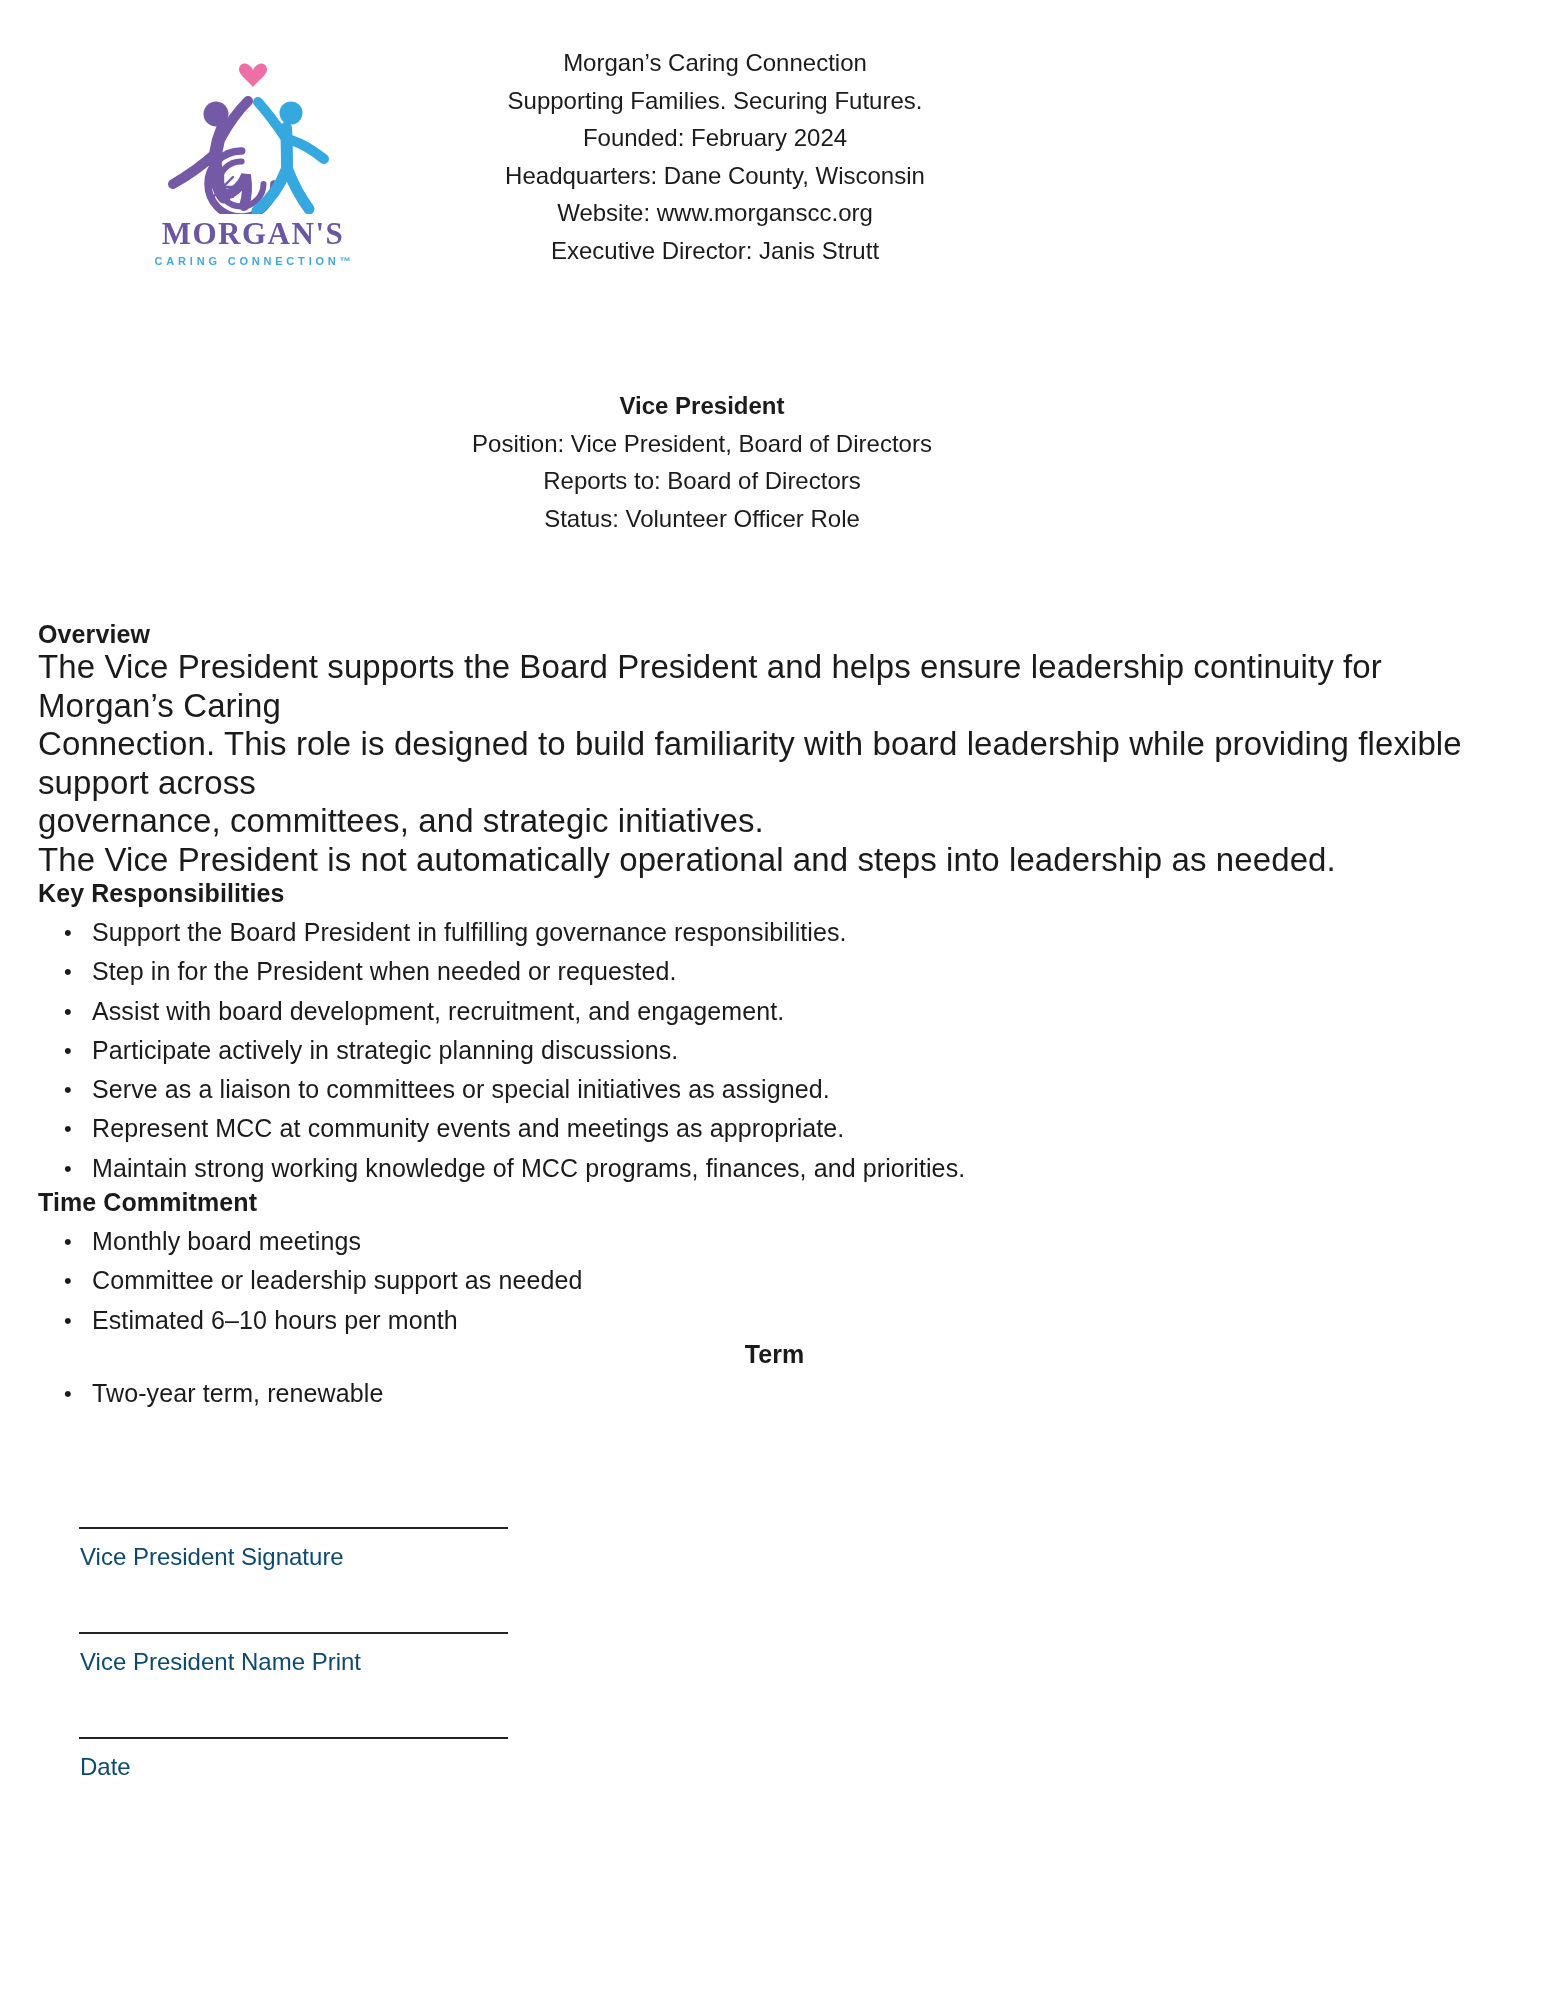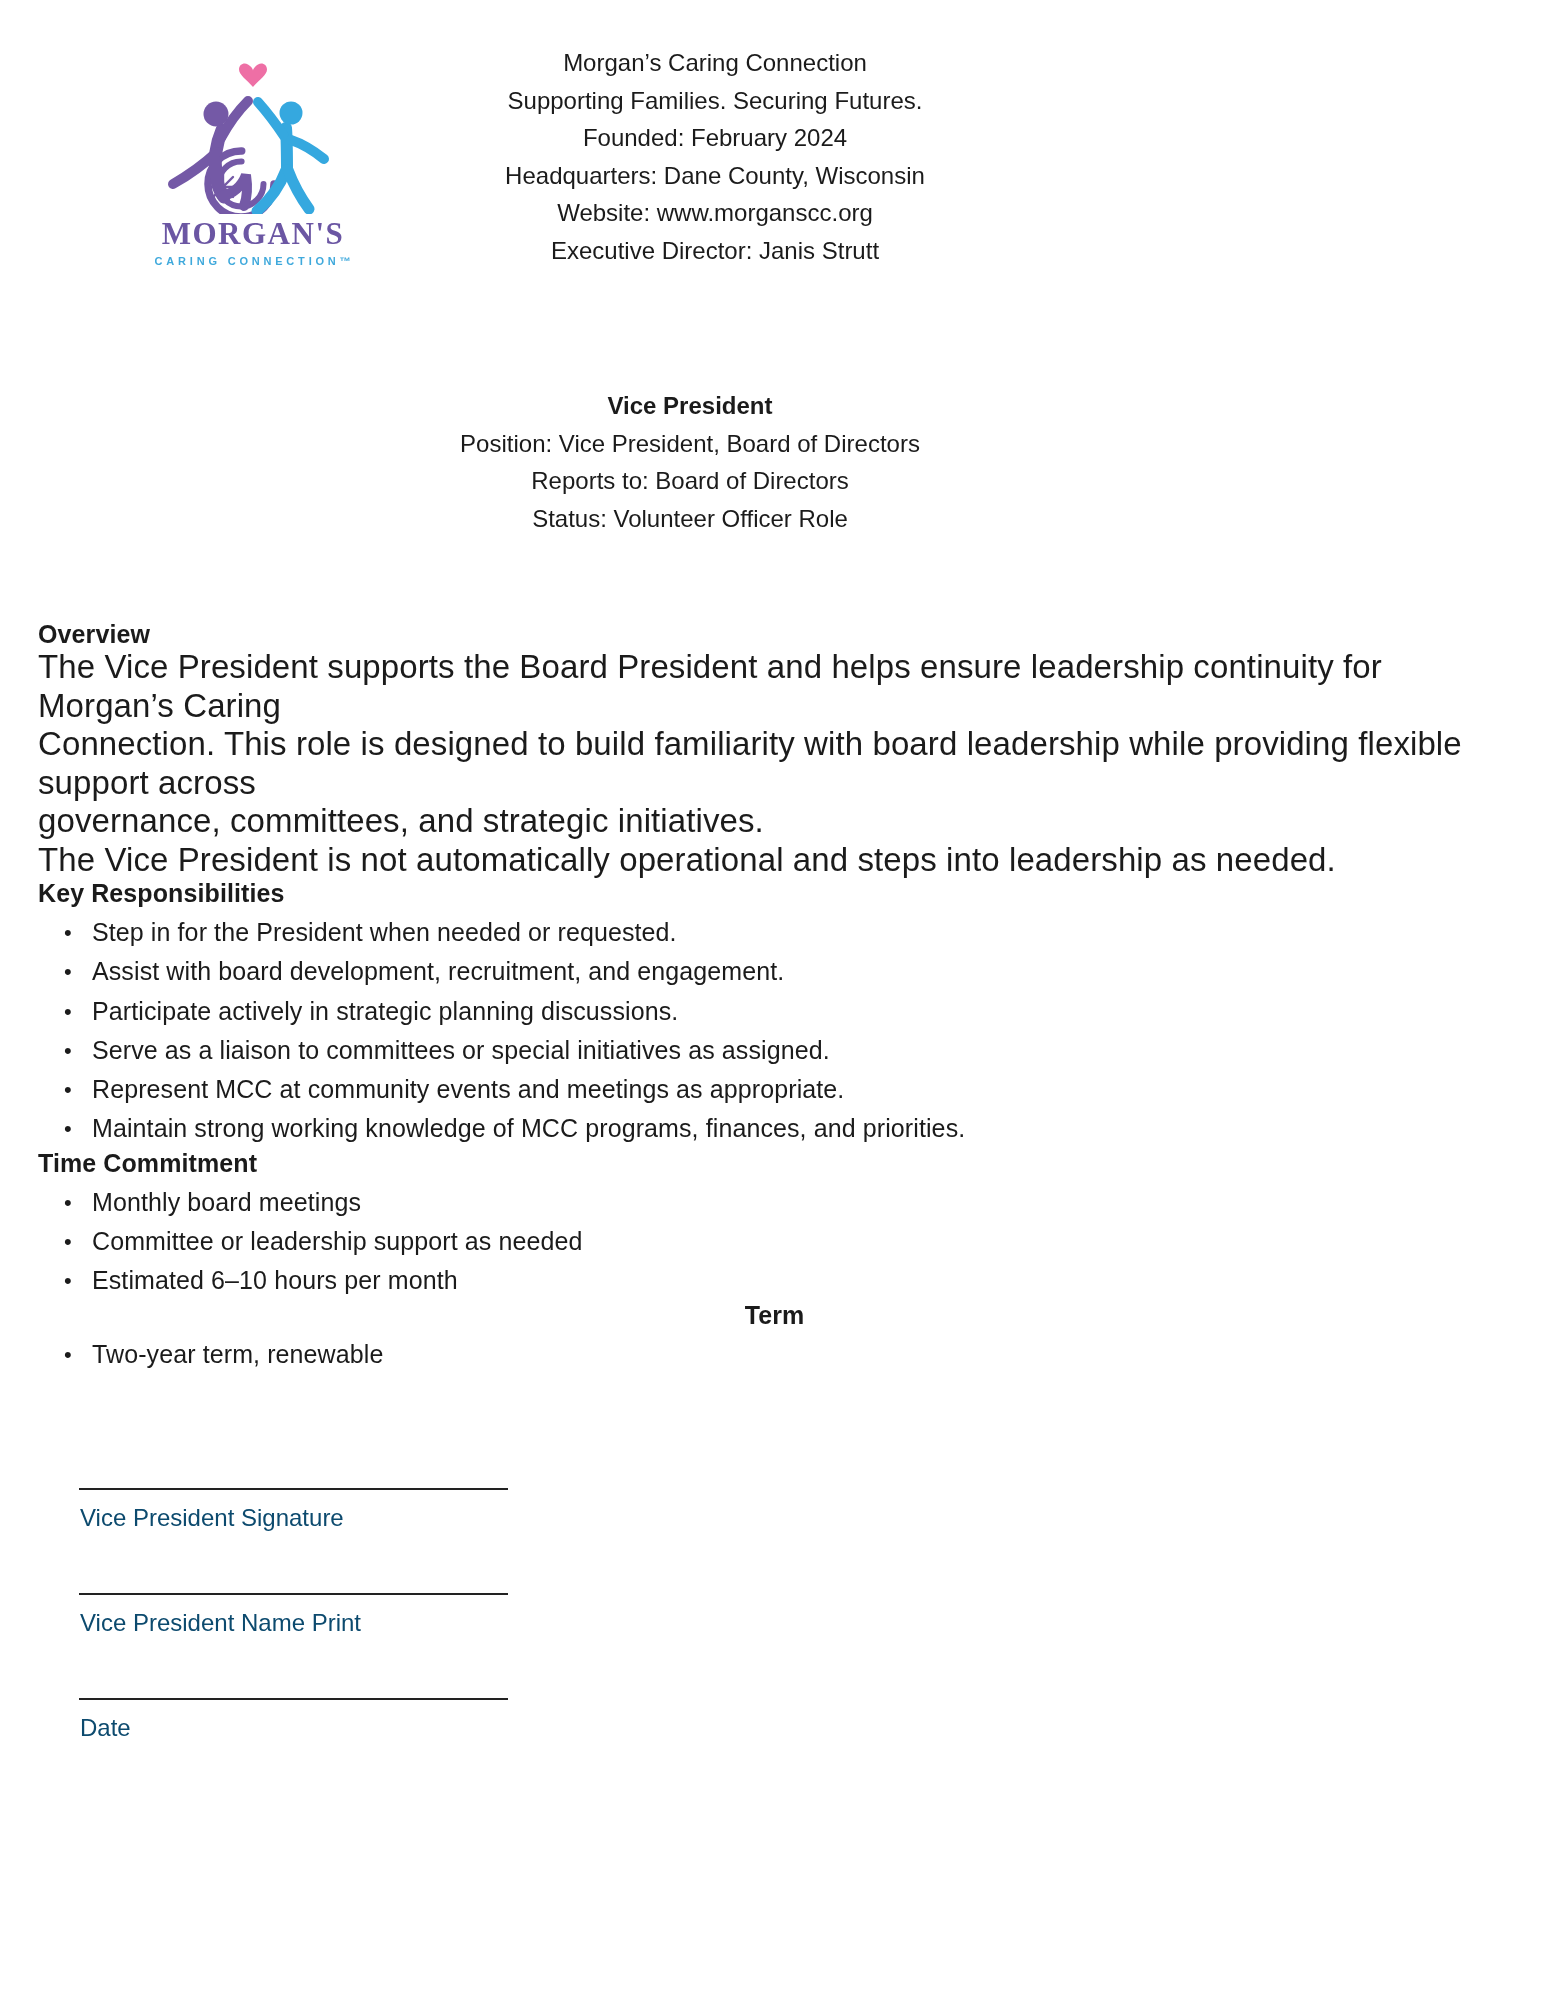--- a/index.html
+++ b/index.html
@@ -28,21 +28,21 @@
     color:#3FA9DC; margin-top:6px; white-space:nowrap; padding-left:3px;
   }
 
   
   .org-block {
     position:absolute; top:44px; left:0; width:1430px;
     text-align:center; font-size:24px; line-height:37.6px;
     white-space:pre-line;
   }
   .title-block {
-    position:absolute; top:387px; left:0; width:1380px;
+    position:absolute; top:387px; left:12px; width:1380px;
     text-align:center; font-size:24px; line-height:37.5px;
   }
   .doc-title { font-weight:700; }
   .title-meta { white-space:pre-line; }
 
   
   .content { position:absolute; top:0; left:38px; right:34px; padding-top:620px; }
   h2.sec-heading { font-size:25px; font-weight:700; margin:0; line-height:28px; letter-spacing:0.1px; }
   .h-kr { margin-top:33px; }
   .h-tc { margin-top:33px; }
@@ -125,20 +125,21 @@
   <div class="content">
 
     <h2 class="sec-heading">Overview</h2>
     <p class="para p1">The Vice President supports the Board President and helps ensure leadership continuity for Morgan’s Caring
 Connection. This role is designed to build familiarity with board leadership while providing flexible support across
 governance, committees, and strategic initiatives.</p>
     <p class="para p2">The Vice President is not automatically operational and steps into leadership as needed.</p>
 
     <h2 class="sec-heading h-kr">Key Responsibilities</h2>
     <ul class="bullets">
+        <li>Support the Board President in fulfilling governance responsibilities.</li>
         <li>Step in for the President when needed or requested.</li>
         <li>Assist with board development, recruitment, and engagement.</li>
         <li>Participate actively in strategic planning discussions.</li>
         <li>Serve as a liaison to committees or special initiatives as assigned.</li>
         <li>Represent MCC at community events and meetings as appropriate.</li>
         <li>Maintain strong working knowledge of MCC programs, finances, and priorities.</li>
       </ul>
 
     <h2 class="sec-heading h-tc">Time Commitment</h2>
     <ul class="bullets">

